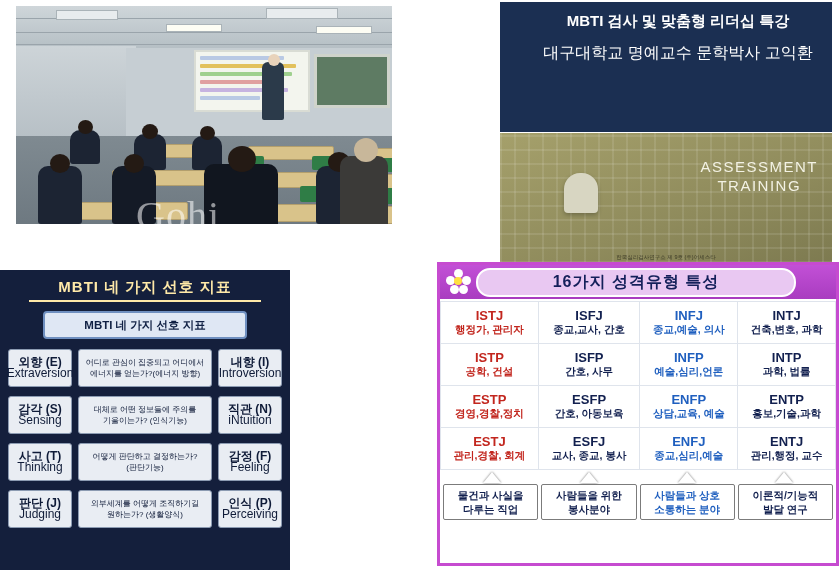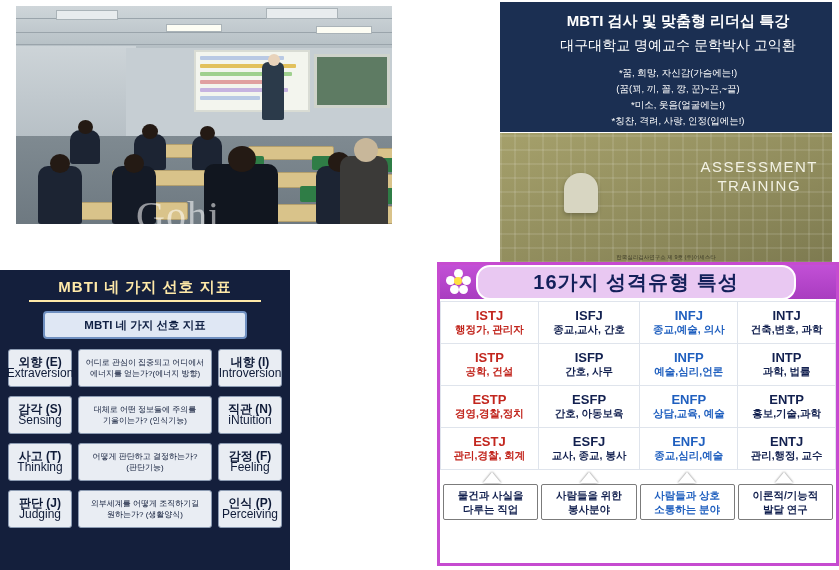--- a/index.html
+++ b/index.html
@@ -93,21 +93,21 @@
   #slide-title {
     left: 500px; top: 2px; width: 332px; height: 130px;
     background: #1b2f52;
     color: #ffffff;
     text-align: center;
     padding-left: 24px;
   }
   #slide-title .t1 {
     font-size: 15px; font-weight: bold; margin-top: 10px; letter-spacing: 0px;
   }
-  #slide-title .t2 { font-size: 14px; margin-top: 6px; }
+  #slide-title .t2 { font-size: 16px; margin-top: 12px; }
   #slide-title .bullets { margin-top: 10px; font-size: 9.5px; line-height: 16px; }
   #slide-title .bullets div { white-space: nowrap; }
 
   
   #slide-assess {
     left: 500px; top: 133px; width: 332px; height: 130px;
     background: linear-gradient(160deg, #a5a06b, #8f8b5c 60%, #7d7a50);
     overflow: hidden;
   }
   #slide-assess .maze {
@@ -196,21 +196,21 @@
   }
   #slide-16 .flower {
     width: 26px; height: 26px; margin-left: 6px; position: relative;
   }
   #slide-16 .flower span {
     position: absolute; width: 9px; height: 9px; background: #ffffff;
     border-radius: 50%;
   }
   #slide-16 .fc { background: #ffe040 !important; }
   #slide-16 .bar-title {
-    flex: 1; text-align: center; font-size: 20px; font-weight: bold;
+    flex: 1; text-align: center; font-size: 16px; font-weight: bold;
     color: #14205a; letter-spacing: 1px;
     border: 2px solid #ffffff; border-radius: 14px;
     margin: 0 40px 0 4px; padding: 2px 0; background: #e9c8f2;
   }
   #slide-16 table {
     width: 100%; border-collapse: collapse; margin-top: 2px;
   }
   #slide-16 td {
     text-align: center; vertical-align: middle;
     border: 1px solid #dfe4ec;
@@ -314,26 +314,20 @@
 
   <div class="stud" style="left:324px; top:150px; width:48px; height:70px; background:#3b3a38;"></div>
   <div class="studhead" style="left:338px; top:132px; width:24px; height:24px; background:#c8b79a;"></div>
 
   <div class="watermark">Gohi</div>
 </div>
 
 <div class="panel" id="slide-title">
   <div class="t1">MBTI 검사 및 맞춤형 리더십 특강</div>
   <div class="t2">대구대학교 명예교수 문학박사 고익환</div>
-  <div class="bullets">
-    <div>*꿈, 희망, 자신감(가슴에는!)</div>
-    <div>(꿈(꾀, 끼, 꼴, 깡, 꾼)~끈,~끝)</div>
-    <div>*미소, 웃음(얼굴에는!)</div>
-    <div>*칭찬, 격려, 사랑, 인정(입에는!)</div>
-  </div>
 </div>
 
 <div class="panel" id="slide-assess">
   <div class="maze"></div>
   <div class="figure"></div>
   <div class="atext">
     <div>ASSESSMENT</div>
     <div>TRAINING</div>
   </div>
   <div class="credit">한국심리검사연구소 제 9호  (주)어세스타</div>

